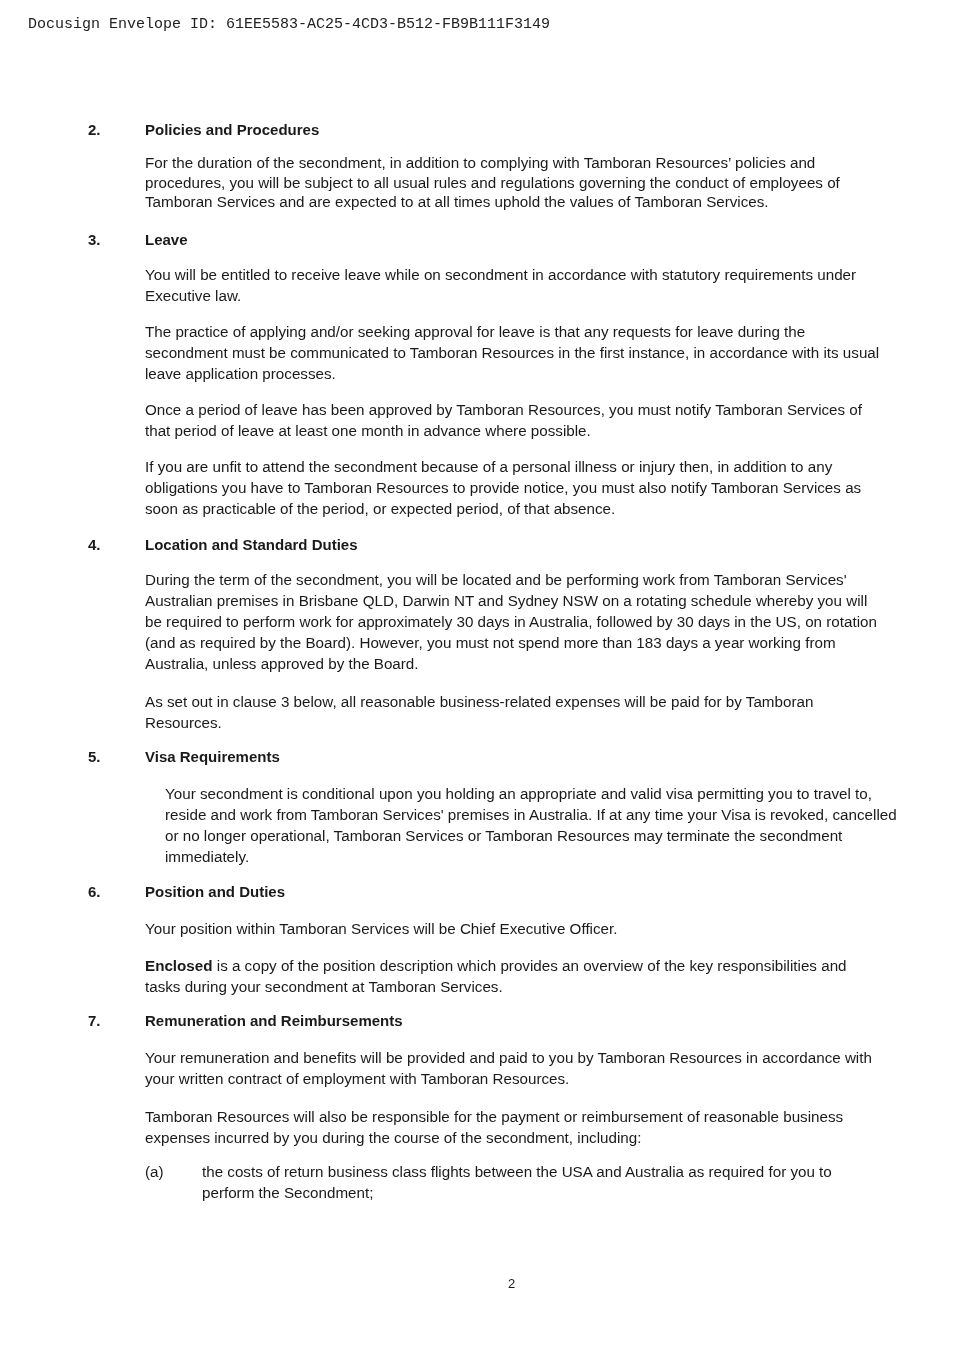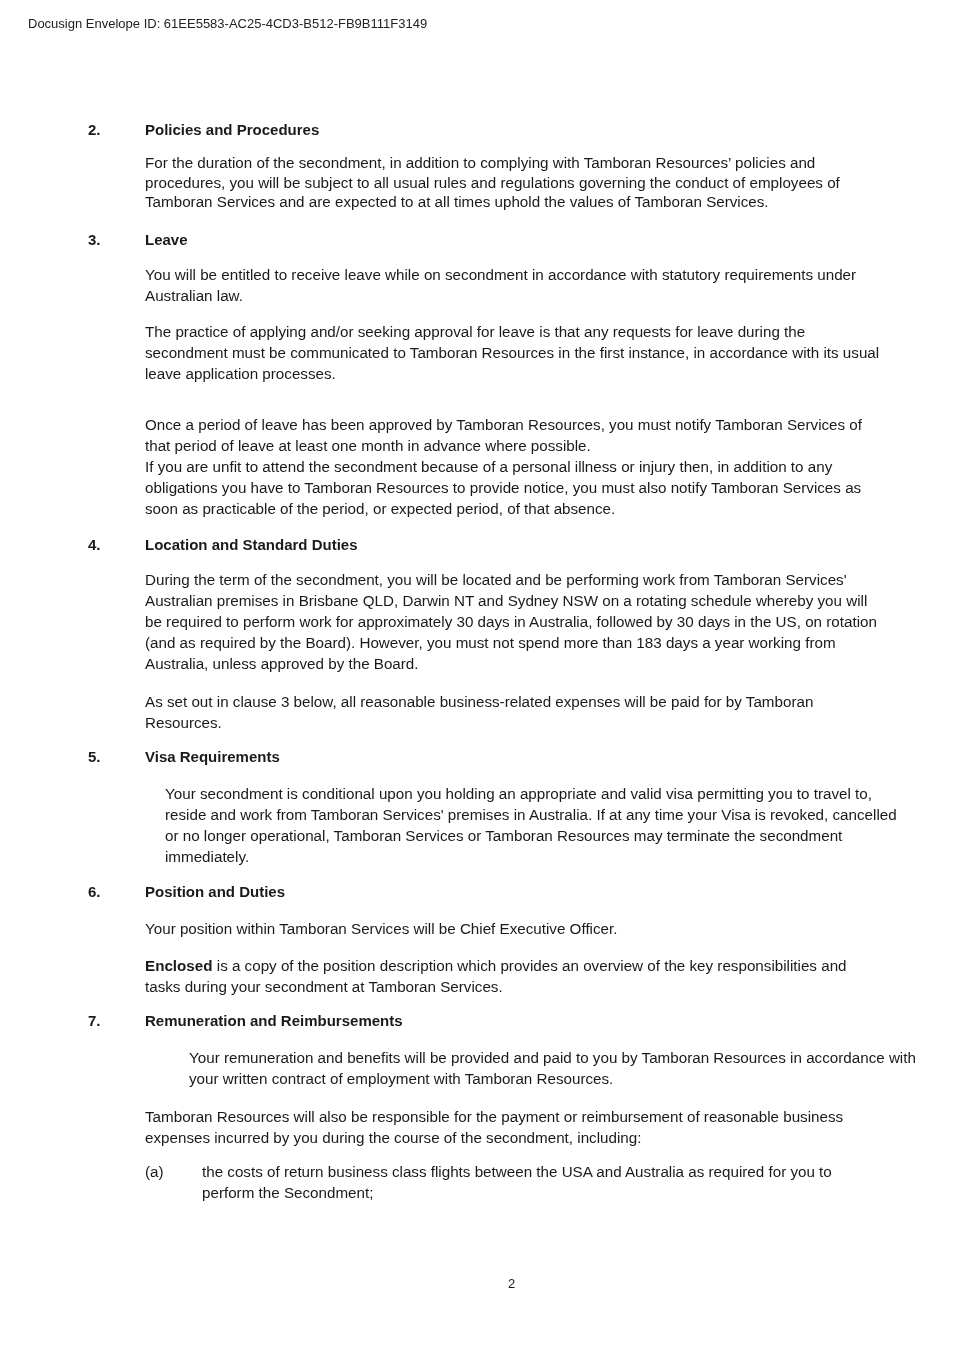--- a/index.html
+++ b/index.html
@@ -1,18 +1,18 @@
 <!DOCTYPE html>
 <html><head>
 <meta charset="utf-8">
 <style>
   html, body { margin: 0; padding: 0; background: #ffffff; }
   body { width: 965px; height: 1365px; position: relative; overflow: hidden;
          font-family: "Liberation Sans", sans-serif; color: #1a1a1a; }
-  .envelope { position: absolute; left: 28px; top: 16px; font-size: 13px; color: #222; }
+  .envelope { position: absolute; left: 28px; top: 16px; font-size: 15px; color: #222; font-family: Liberation Mono, monospace; }
   .section-head { position: absolute; left: 88px; font-size: 15px; font-weight: bold; }
   .section-head .num { position: absolute; left: 0; top: 0; }
   .section-head .title { position: absolute; left: 57px; top: 0; white-space: nowrap; }
   .para { position: absolute; left: 145px; width: 736px; font-size: 15.2px; line-height: 21px; }
   .para-tight { line-height: 19.5px; }
   .item { position: absolute; left: 145px; width: 740px; font-size: 15.2px; line-height: 21px; }
   .item .label { position: absolute; left: 0; top: 0; }
   .item .text { position: absolute; left: 57px; top: 0; width: 680px; }
   .page-num { position: absolute; left: 0; width: 1023px; text-align: center; top: 1276px; font-size: 13px; }
   b { font-weight: bold; }
@@ -25,23 +25,23 @@
 <div class="section-head" style="top:121px;">
   <span class="num">2.</span>
   <span class="title">Policies and Procedures</span>
 </div>
 <div class="para para-tight" style="top:153px;">For the duration of the secondment, in addition to complying with Tamboran Resources’ policies and procedures, you will be subject to all usual rules and regulations governing the conduct of employees of Tamboran Services and are expected to at all times uphold the values of Tamboran Services.</div>
 
 <div class="section-head" style="top:231px;">
   <span class="num">3.</span>
   <span class="title">Leave</span>
 </div>
-<div class="para" style="top:264px;">You will be entitled to receive leave while on secondment in accordance with statutory requirements under Australian law.</div>
+<div class="para" style="top:264px;">You will be entitled to receive leave while on secondment in accordance with statutory requirements under Executive law.</div>
 <div class="para" style="top:321px;">The practice of applying and/or seeking approval for leave is that any requests for leave during the secondment must be communicated to Tamboran Resources in the first instance, in accordance with its usual leave application processes.</div>
-<div class="para" style="top:399px;margin-top:15px;">Once a period of leave has been approved by Tamboran Resources, you must notify Tamboran Services of that period of leave at least one month in advance where possible.</div>
+<div class="para" style="top:399px;">Once a period of leave has been approved by Tamboran Resources, you must notify Tamboran Services of that period of leave at least one month in advance where possible.</div>
 <div class="para" style="top:456px;">If you are unfit to attend the secondment because of a personal illness or injury then, in addition to any obligations you have to Tamboran Resources to provide notice, you must also notify Tamboran Services as soon as practicable of the period, or expected period, of that absence.</div>
 
 <div class="section-head" style="top:536px;">
   <span class="num">4.</span>
   <span class="title">Location and Standard Duties</span>
 </div>
 <div class="para" style="top:569px;">During the term of the secondment, you will be located and be performing work from Tamboran Services' Australian premises in Brisbane QLD, Darwin NT and Sydney NSW on a rotating schedule whereby you will be required to perform work for approximately 30 days in Australia, followed by 30 days in the US, on rotation (and as required by the Board).  However, you must not spend more than 183 days a year working from Australia, unless approved by the Board.</div>
 <div class="para" style="top:691px;">As set out in clause 3 below, all reasonable business-related expenses will be paid for by Tamboran Resources.</div>
 
 <div class="section-head" style="top:748px;">
@@ -54,21 +54,21 @@
   <span class="num">6.</span>
   <span class="title">Position and Duties</span>
 </div>
 <div class="para" style="top:918px;">Your position within Tamboran Services will be Chief Executive Officer.</div>
 <div class="para" style="top:955px;"><b>Enclosed</b><span> is a copy of the position description which provides an overview of the key responsibilities and tasks during your secondment at Tamboran Services.</span></div>
 
 <div class="section-head" style="top:1012px;">
   <span class="num">7.</span>
   <span class="title">Remuneration and Reimbursements</span>
 </div>
-<div class="para" style="top:1047px;margin-left:44px;">Your remuneration and benefits will be provided and paid to you by Tamboran Resources in accordance with your written contract of employment with Tamboran Resources.</div>
+<div class="para" style="top:1047px;">Your remuneration and benefits will be provided and paid to you by Tamboran Resources in accordance with your written contract of employment with Tamboran Resources.</div>
 <div class="para" style="top:1106px;">Tamboran Resources will also be responsible for the payment or reimbursement of reasonable business expenses incurred by you during the course of the secondment, including:</div>
 
 <div class="item" style="top:1161px;">
   <span class="label">(a)</span>
   <span class="text">the costs of return business class flights between the USA and Australia as required for you to perform the Secondment;</span>
 </div>
 
 <div class="page-num">2</div>
 
 </body></html>

